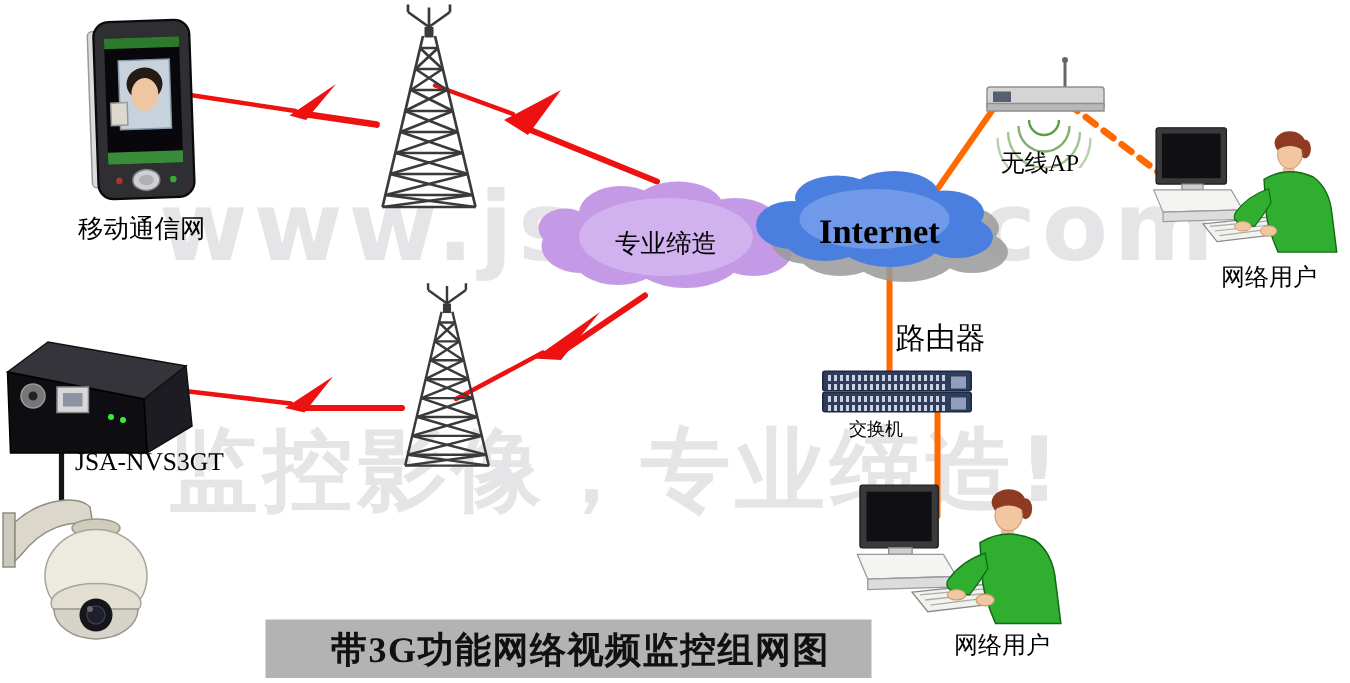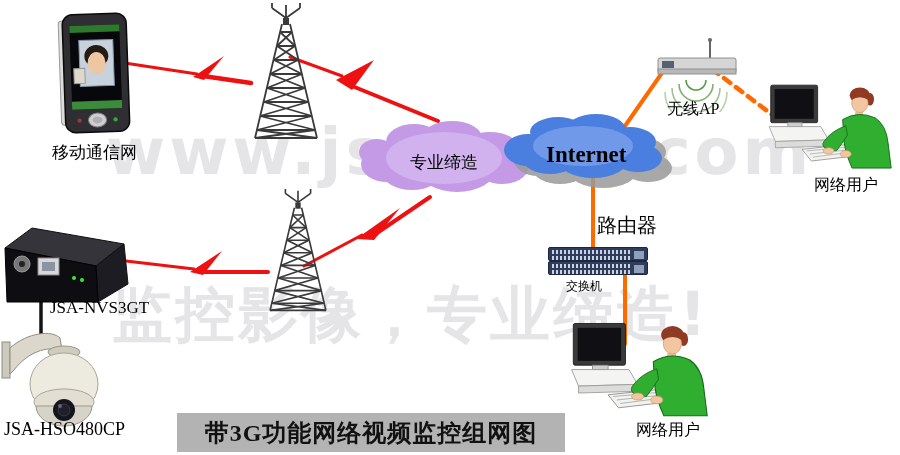--- a/index.html
+++ b/index.html
@@ -33,21 +33,21 @@
   .wifi-arc{fill:none;stroke:var(--wifi-wave);stroke-width:1.6;}
   
   .rack-unit{width:100px;height:14px;background:#2f3c5c;border:1px solid #1d2740;
              border-radius:2px;position:relative;margin-bottom:0;box-sizing:border-box;}
   .rack-ports{position:absolute;left:3px;top:2px;height:4px;width:78px;
               background:repeating-linear-gradient(90deg,#c9d2e0 0 2px,#2f3c5c 2px 4px);}
   .rack-ports.row2{top:8px;}
   .rack-uplink{position:absolute;right:3px;top:3px;width:10px;height:8px;background:#8fa0bc;}
   
   #title-banner{position:absolute;left:177px;top:413px;width:388px;height:39px;z-index:3;
-                background:var(--title-bg);display:flex;align-items:center;justify-content:center;}
+                background:var(--title-bg);display:flex;align-items:center;justify-content:center;padding-left:16px;}
   #title-banner span{font-size:24px;font-weight:bold;color:#111;letter-spacing:1px;}
   .dev-label{font-size:17px;}
 </style>
 </head>
 <body>
 
 <div id="stage">
 
   <svg width="0" height="0" style="position:absolute" aria-hidden="true">
     <defs>
@@ -238,19 +238,18 @@
     <rect x="2" y="14" width="8" height="36" fill="#ccc9bd" stroke="#8f8c80"></rect>
     <path d="M10,20 C 28,4 52,2 60,10 L62,22 C 46,18 28,24 14,42 L10,46 Z" fill="#dbd8cb" stroke="#8f8c80"></path>
     <ellipse cx="64" cy="24" rx="16" ry="6" fill="#cfccbe" stroke="#999589"></ellipse>
     <ellipse cx="64" cy="56" rx="34" ry="31" fill="#edebe0" stroke="#a8a59a"></ellipse>
     <ellipse cx="64" cy="74" rx="30" ry="13" fill="#e2dfd2" stroke="#a8a59a"></ellipse>
     <path d="M36,78 A 28,20 0 0 0 92,78 Z" fill="#d6d3c8" stroke="#9a978c"></path>
     <circle cx="64" cy="82" r="11" fill="#15151c"></circle>
     <circle cx="64" cy="82" r="6" fill="#20202c" stroke="#3a3a4a"></circle>
     <circle cx="60" cy="78" r="2" fill="#667"></circle>
   </svg>
-  <div class="node-label" style="left:4px;top:419px;font-size:18px">JSA-HSO480CP</div>
 
   <div id="title-banner">
     <span>带3G功能网络视频监控组网图</span>
   </div>
 
 </div>
 
 </body></html>

